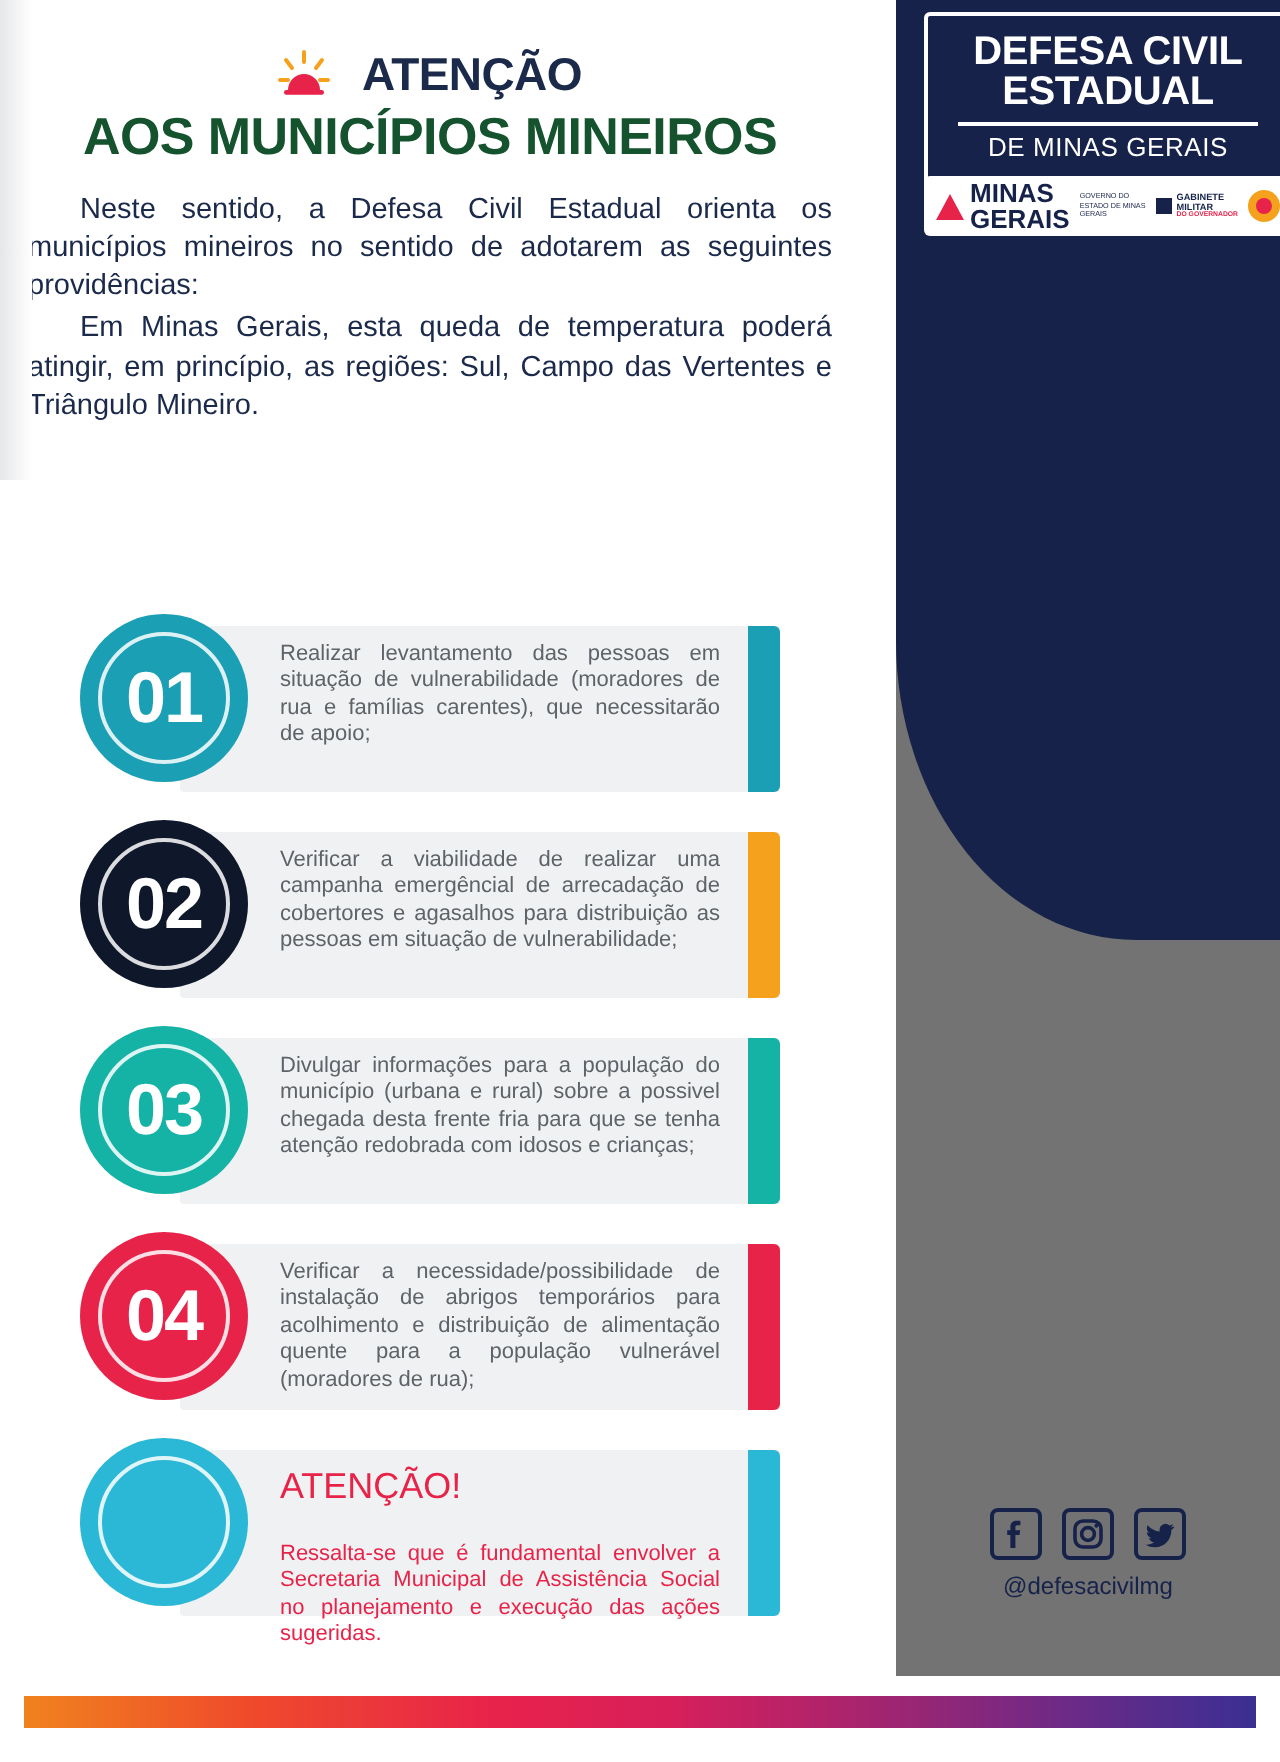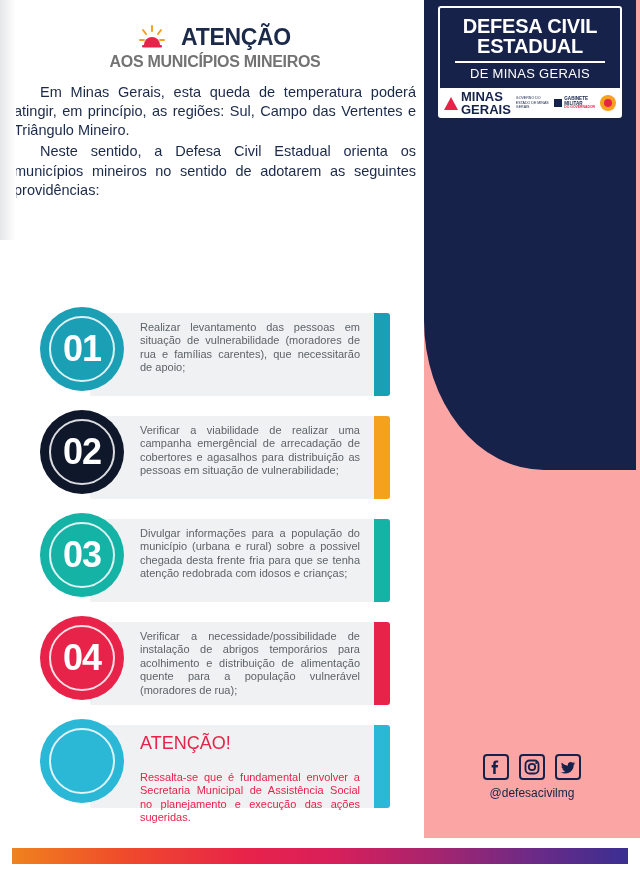--- a/index.html
+++ b/index.html
@@ -29,21 +29,21 @@
   .attention-line{
     font-size:23px;font-weight:bold;color:#1b2a4a;
     letter-spacing:-0.3px;
     display:flex;align-items:center;justify-content:center;gap:16px;
   }
   .sun-icon{
     position:relative;width:26px;height:26px;display:inline-block;
   }
   .sun-icon svg{display:block}
   .subhead{
-    font-size:16px;font-weight:bold;color:#737373;
+    font-size:26px;font-weight:bold;color:#14532d;
     text-align:center;margin-top:2px;letter-spacing:-0.3px;
   }
   .body-text{
     margin-top:12px;
     font-size:14.5px;
     color:#1b2a4a;
     text-align:justify;
     line-height:1.32;
   }
   .body-text p{margin:0 0 2px 0;text-indent:26px;}
@@ -91,23 +91,22 @@
     text-align:justify;
   }
   .step-text.attn .attn-title{
     color:#e8234a;font-weight:normal;font-size:18px;display:block;margin-bottom:16px;
   }
   .step-text.attn{color:#e8234a;}
   
   .right-panel{
     position:absolute;
     right:0;top:0;width:192px;height:838px;
-    background:#fca5a5;
+    background:#737373;
     overflow:hidden;
-    padding-left:24px;
   }
   .navy{
     position:absolute;left:0;top:0;width:212px;height:470px;
     background:#16224a;
     border-bottom-left-radius:120px 150px;
   }
   .navy-inner{
     position:absolute;left:14px;top:6px;width:184px;height:92px;
     border:2px solid #ffffff;border-radius:3px;
     box-sizing:border-box;
@@ -194,22 +193,22 @@
             <path d="M5 20 A8 8 0 0 1 21 20 Z" fill="#e8234a"></path>
             <rect x="3" y="20" width="20" height="2.4" rx="1.2" fill="#e8234a"></rect>
           </svg>
         </span>
         <span>ATENÇÃO</span>
       </div>
       <div class="subhead">AOS MUNICÍPIOS MINEIROS</div>
     </div>
 
     <div class="body-text">
+      <p>Neste sentido, a Defesa Civil Estadual orienta os municípios mineiros no sentido de adotarem as seguintes providências:</p>
       <p>Em Minas Gerais, esta queda de temperatura poderá atingir, em princípio, as regiões: Sul, Campo das Vertentes e Triângulo Mineiro.</p>
-      <p>Neste sentido, a Defesa Civil Estadual orienta os municípios mineiros no sentido de adotarem as seguintes providências:</p>
     </div>
   </div>
 
   <div class="steps">
 
     <div class="step">
       <div class="step-card"></div>
       <div class="step-bar" style="background:#1a9fb5"></div>
       <div class="circle" style="background:#1a9fb5">
         <div class="ring"></div>

